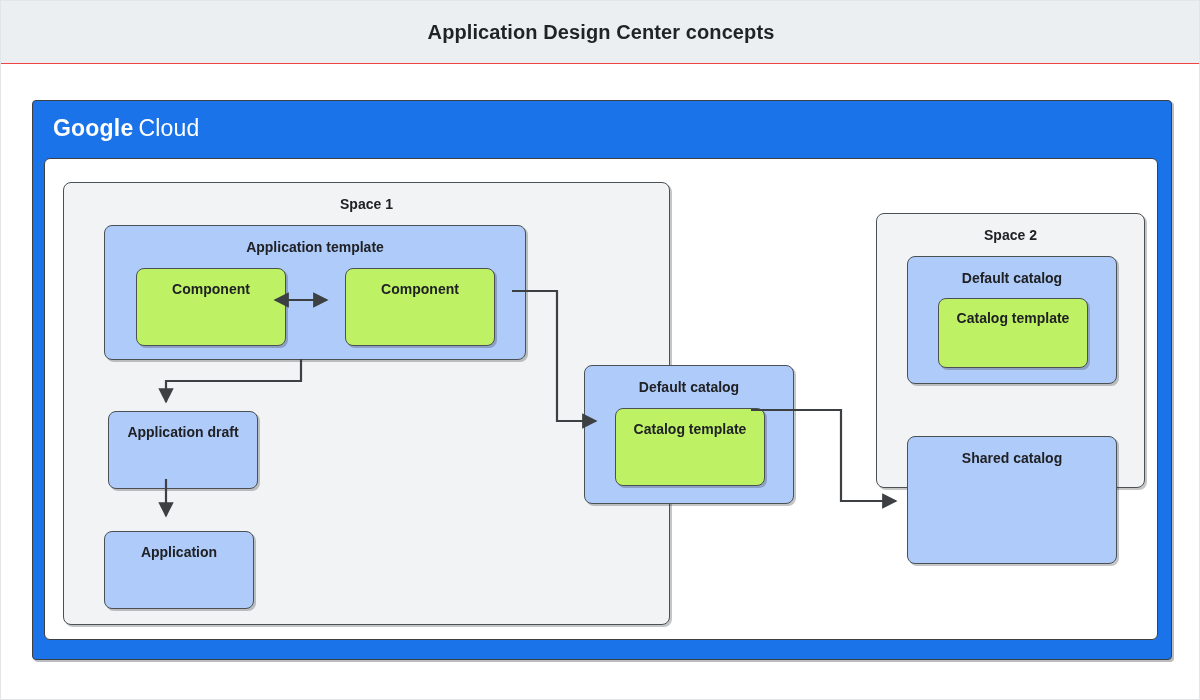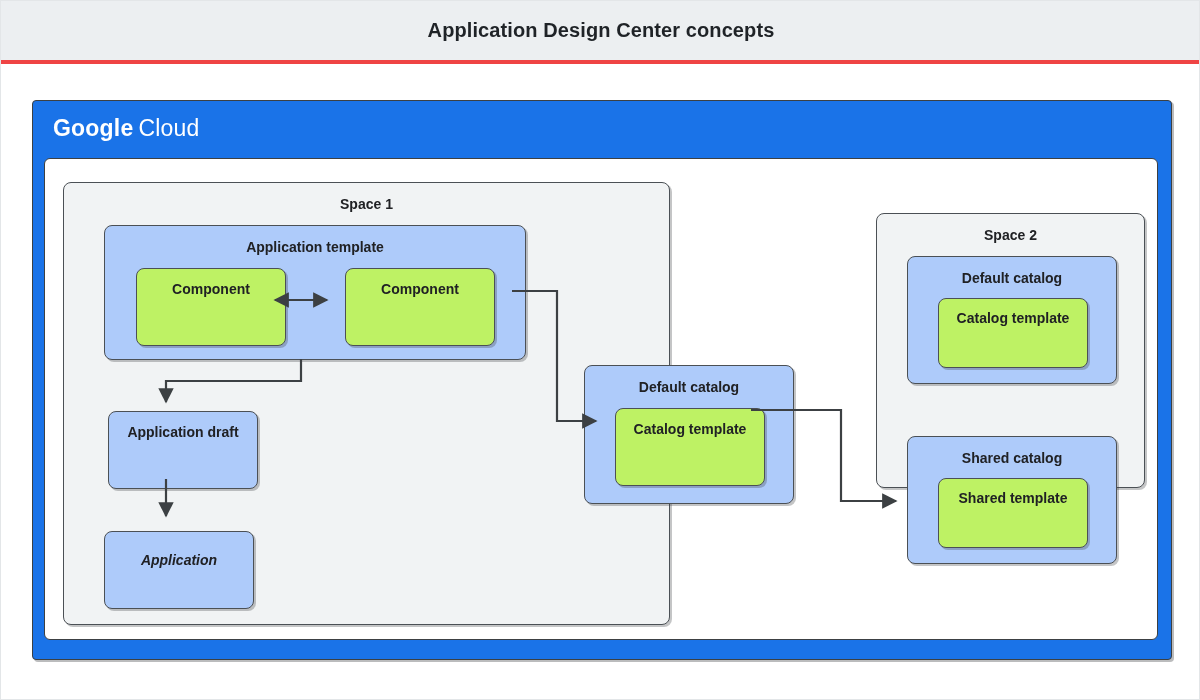--- a/index.html
+++ b/index.html
@@ -20,21 +20,21 @@
     box-sizing: border-box;
     border: 1px solid #e3e6e8;
   }
 
   
   #title-bar {
     position: absolute;
     left: 0; top: 0;
     width: 1200px; height: 63px;
     background: #eceff1;
-    border-bottom: 4px solid #ef4444;
+    border-bottom: 1px solid #ef4444;
     box-sizing: border-box;
     display: flex;
     align-items: center;
     justify-content: center;
   }
   #title-text {
     font-size: 20px;
     font-weight: bold;
     color: #1f2327;
     letter-spacing: 0.1px;
@@ -132,21 +132,21 @@
           <div class="box box-grey" style="left:240px; top:42px; width:150px; height:78px;">
             <div class="box-label" style="top:12px;">Component</div>
           </div>
         </div>
 
         <div class="box box-blue" style="left:44px; top:228px; width:150px; height:78px;text-decoration:underline;">
           <div class="box-label" style="top:12px;">Application draft</div>
         </div>
 
         <div class="box box-blue" style="left:40px; top:348px; width:150px; height:78px;">
-          <div class="box-label" style="top:20px;font-style:italic;">Application</div>
+          <div class="box-label" style="top:12px;">Application</div>
         </div>
 
         <div class="box box-blue" style="left:520px; top:182px; width:210px; height:139px;">
           <div class="box-label label-top">Default catalog</div>
 
           <div class="box box-grey" style="left:30px; top:42px; width:150px; height:78px;">
             <div class="box-label" style="top:12px;">Catalog template</div>
           </div>
         </div>
       </div>
@@ -158,23 +158,20 @@
           <div class="box-label label-top">Default catalog</div>
 
           <div class="box box-grey" style="left:30px; top:41px; width:150px; height:70px;">
             <div class="box-label" style="top:11px;">Catalog template</div>
           </div>
         </div>
 
         <div class="box box-blue" style="left:30px; top:222px; width:210px; height:128px;">
           <div class="box-label label-top">Shared catalog</div>
 
-          <div class="box box-grey" style="left:30px; top:41px; width:150px; height:70px;">
-            <div class="box-label" style="top:11px;">Shared template</div>
-          </div>
         </div>
       </div>
 
     </div>
   </div>
 
   <svg id="connectors" viewBox="0 0 1200 700">
     <defs>
       <marker id="arrow-end" viewBox="0 0 10 10" refX="9" refY="5" markerWidth="7" markerHeight="7" orient="auto-start-reverse">
         <path d="M 0 0 L 10 5 L 0 10 z" fill="#3c4043"></path>

